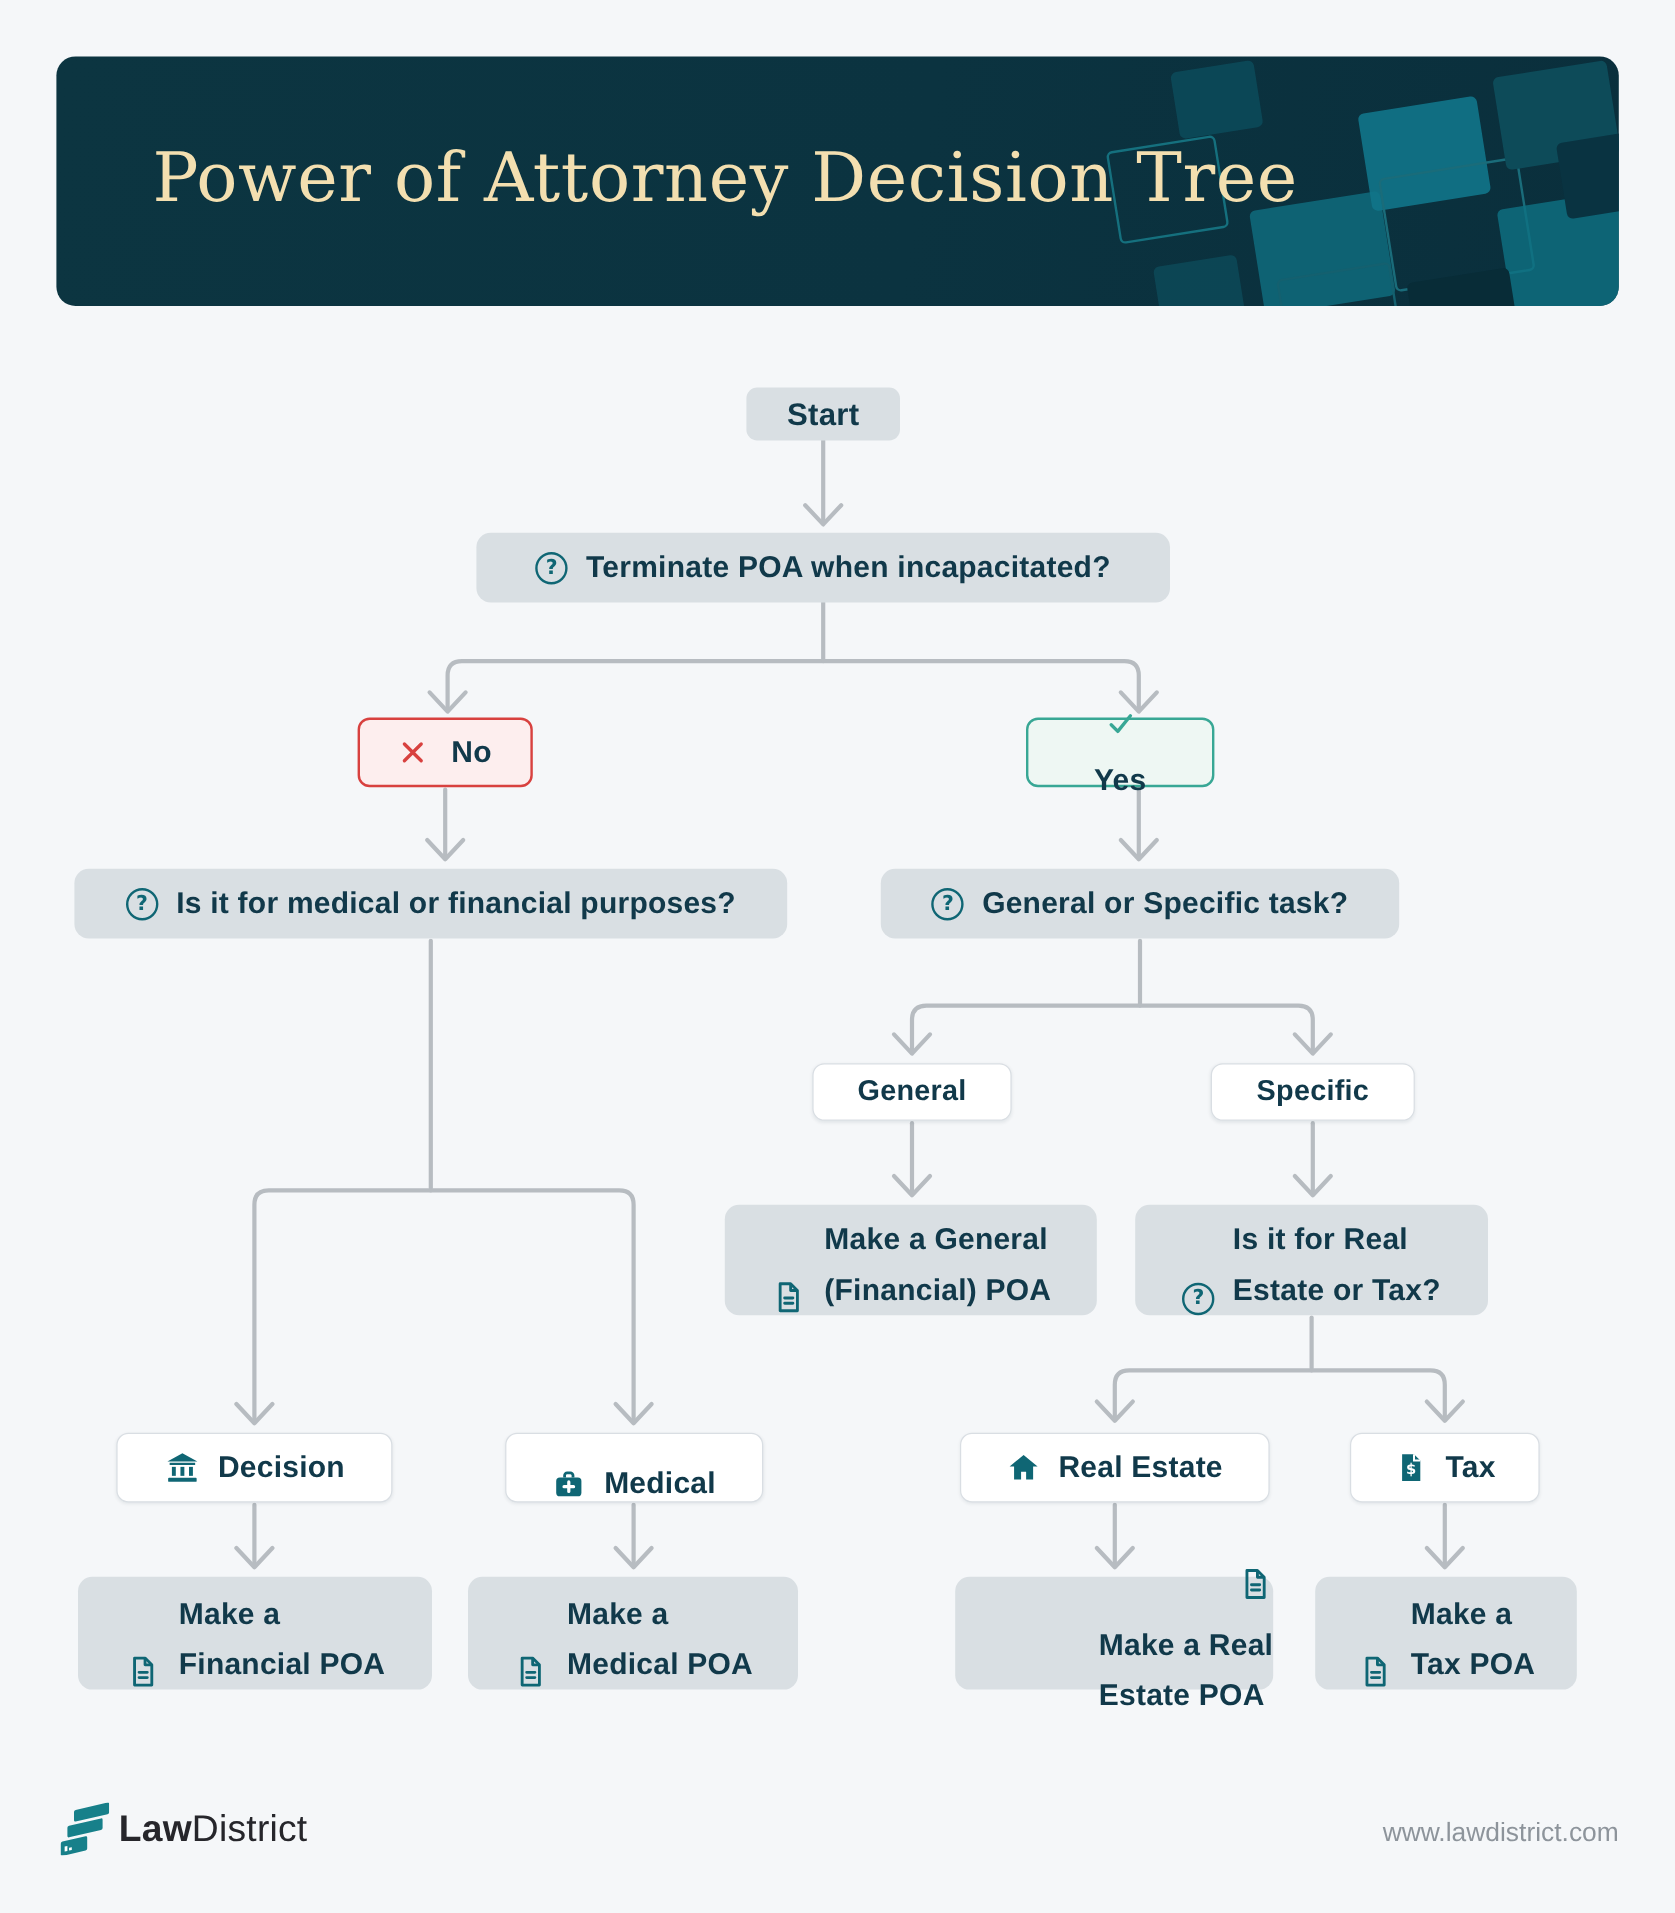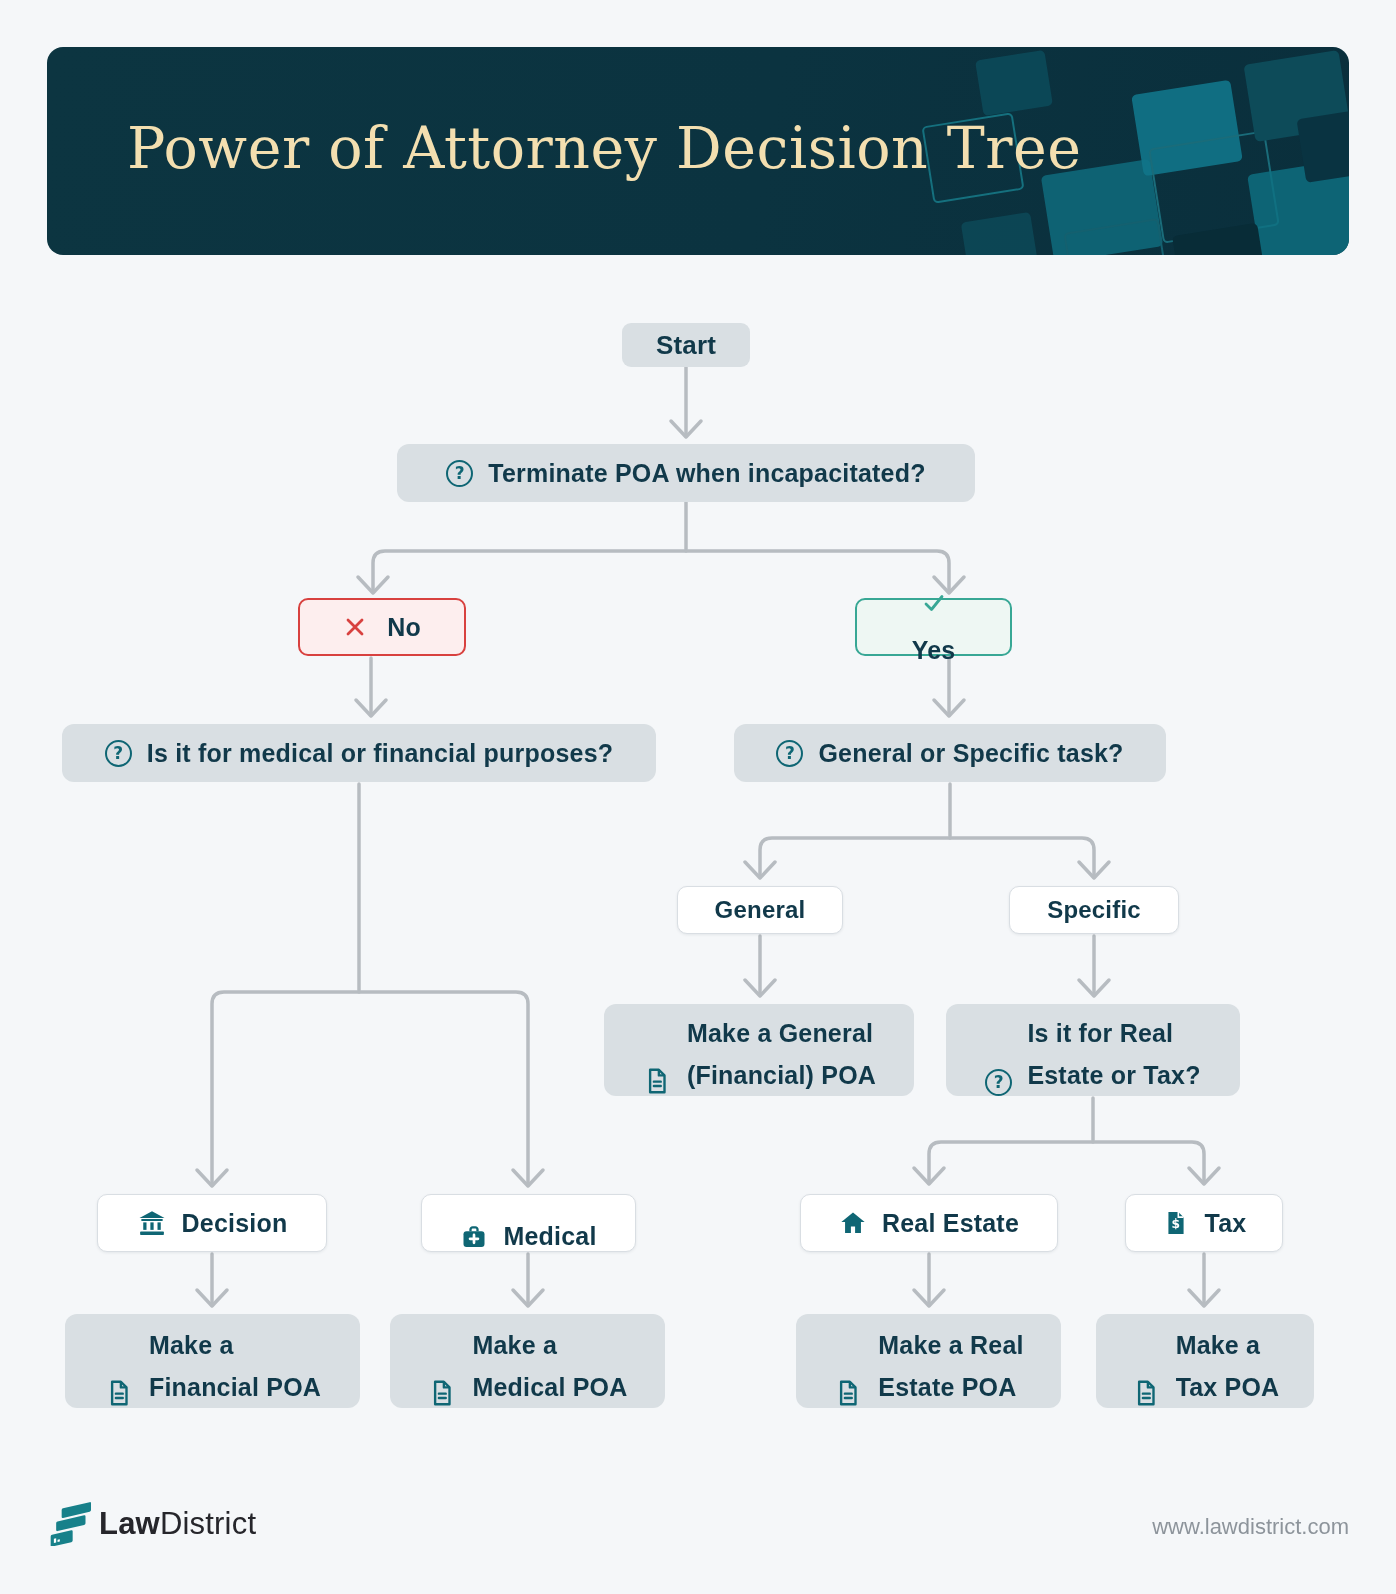--- a/index.html
+++ b/index.html
@@ -146,21 +146,21 @@
 
   <div class="node gray start-box" style="left:622px; top:323px; width:128px; height:44px;">
     <span>Start</span>
   </div>
 
   <div class="node gray" style="left:397px; top:444px; width:578px; height:58px;">
     <span class="qicon">?</span>
     <span>Terminate POA when incapacitated?</span>
   </div>
 
-  <div class="node no-box" style="left:298px; top:598px; width:168px; height:58px; gap:20px;">
+  <div class="node no-box" style="left:298px; top:598px; width:146px; height:58px; gap:20px;">
     <span class="icon">
       <svg width="24" height="24" viewBox="0 0 24 24">
           <path d="M5 5 L19 19 M19 5 L5 19" stroke="#d8413f" stroke-width="2.8" stroke-linecap="round" fill="none"></path>
         </svg>
     </span>
     <span>No</span>
   </div>
 
   <div class="node yes-box" style="left:855px; top:598px; width:157px; height:58px; gap:20px;flex-direction:column;">
     <span class="icon">
@@ -276,21 +276,21 @@
           <path d="M13.5 3 V7.5 H18" stroke="#0f6674" stroke-width="1.9" fill="none" stroke-linejoin="round"></path>
           <path d="M9.5 12.5 H15 M9.5 16 H15" stroke="#0f6674" stroke-width="1.9" stroke-linecap="round"></path>
         </svg>
     </span>
     <span class="txt">
       <span style="display:block">Make a</span>
       <span style="display:block">Medical POA</span>
     </span>
   </div>
 
-  <div class="node gray two-line" style="left:796px; top:1314px; width:265px; height:94px;">
+  <div class="node gray two-line" style="left:796px; top:1314px; width:265px; height:94px;flex-direction:column;">
     <span class="icon">
       <svg width="30" height="30" viewBox="0 0 24 24">
           <path d="M6.5 3 H13.5 L18 7.5 V21 H6.5 Z" stroke="#0f6674" stroke-width="1.9" fill="none" stroke-linejoin="round"></path>
           <path d="M13.5 3 V7.5 H18" stroke="#0f6674" stroke-width="1.9" fill="none" stroke-linejoin="round"></path>
           <path d="M9.5 12.5 H15 M9.5 16 H15" stroke="#0f6674" stroke-width="1.9" stroke-linecap="round"></path>
         </svg>
     </span>
     <span class="txt">
       <span style="display:block">Make a Real</span>
       <span style="display:block">Estate POA</span>

